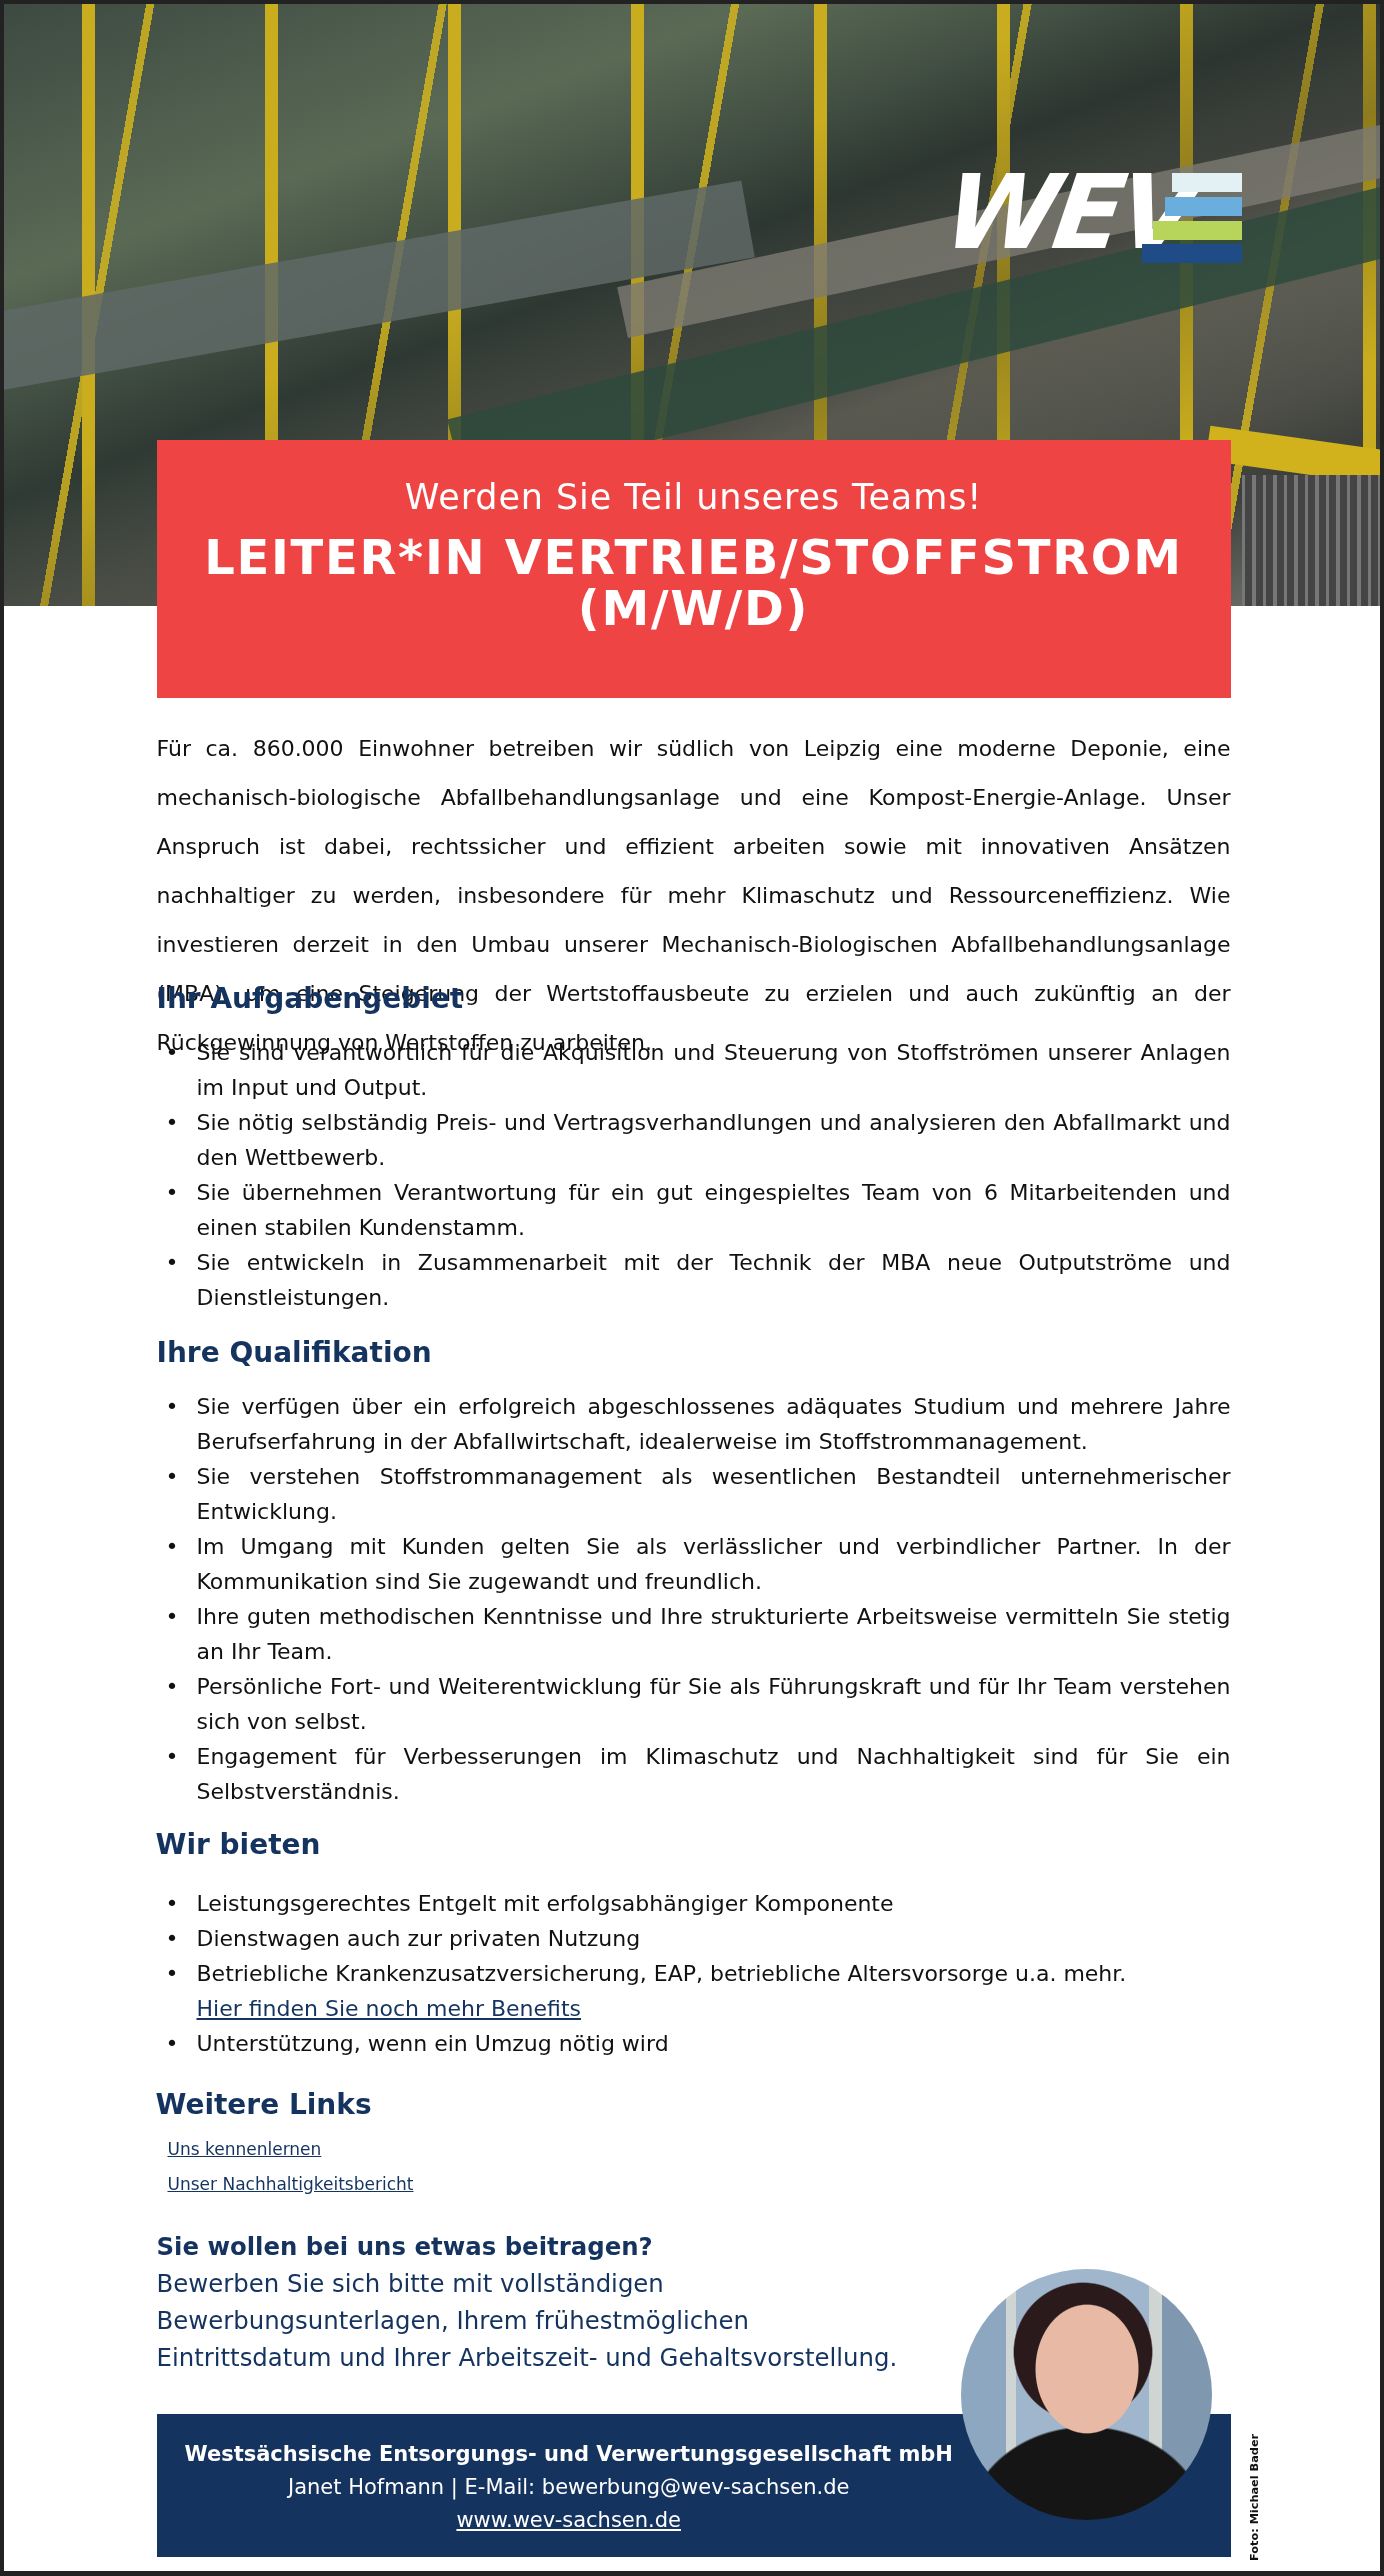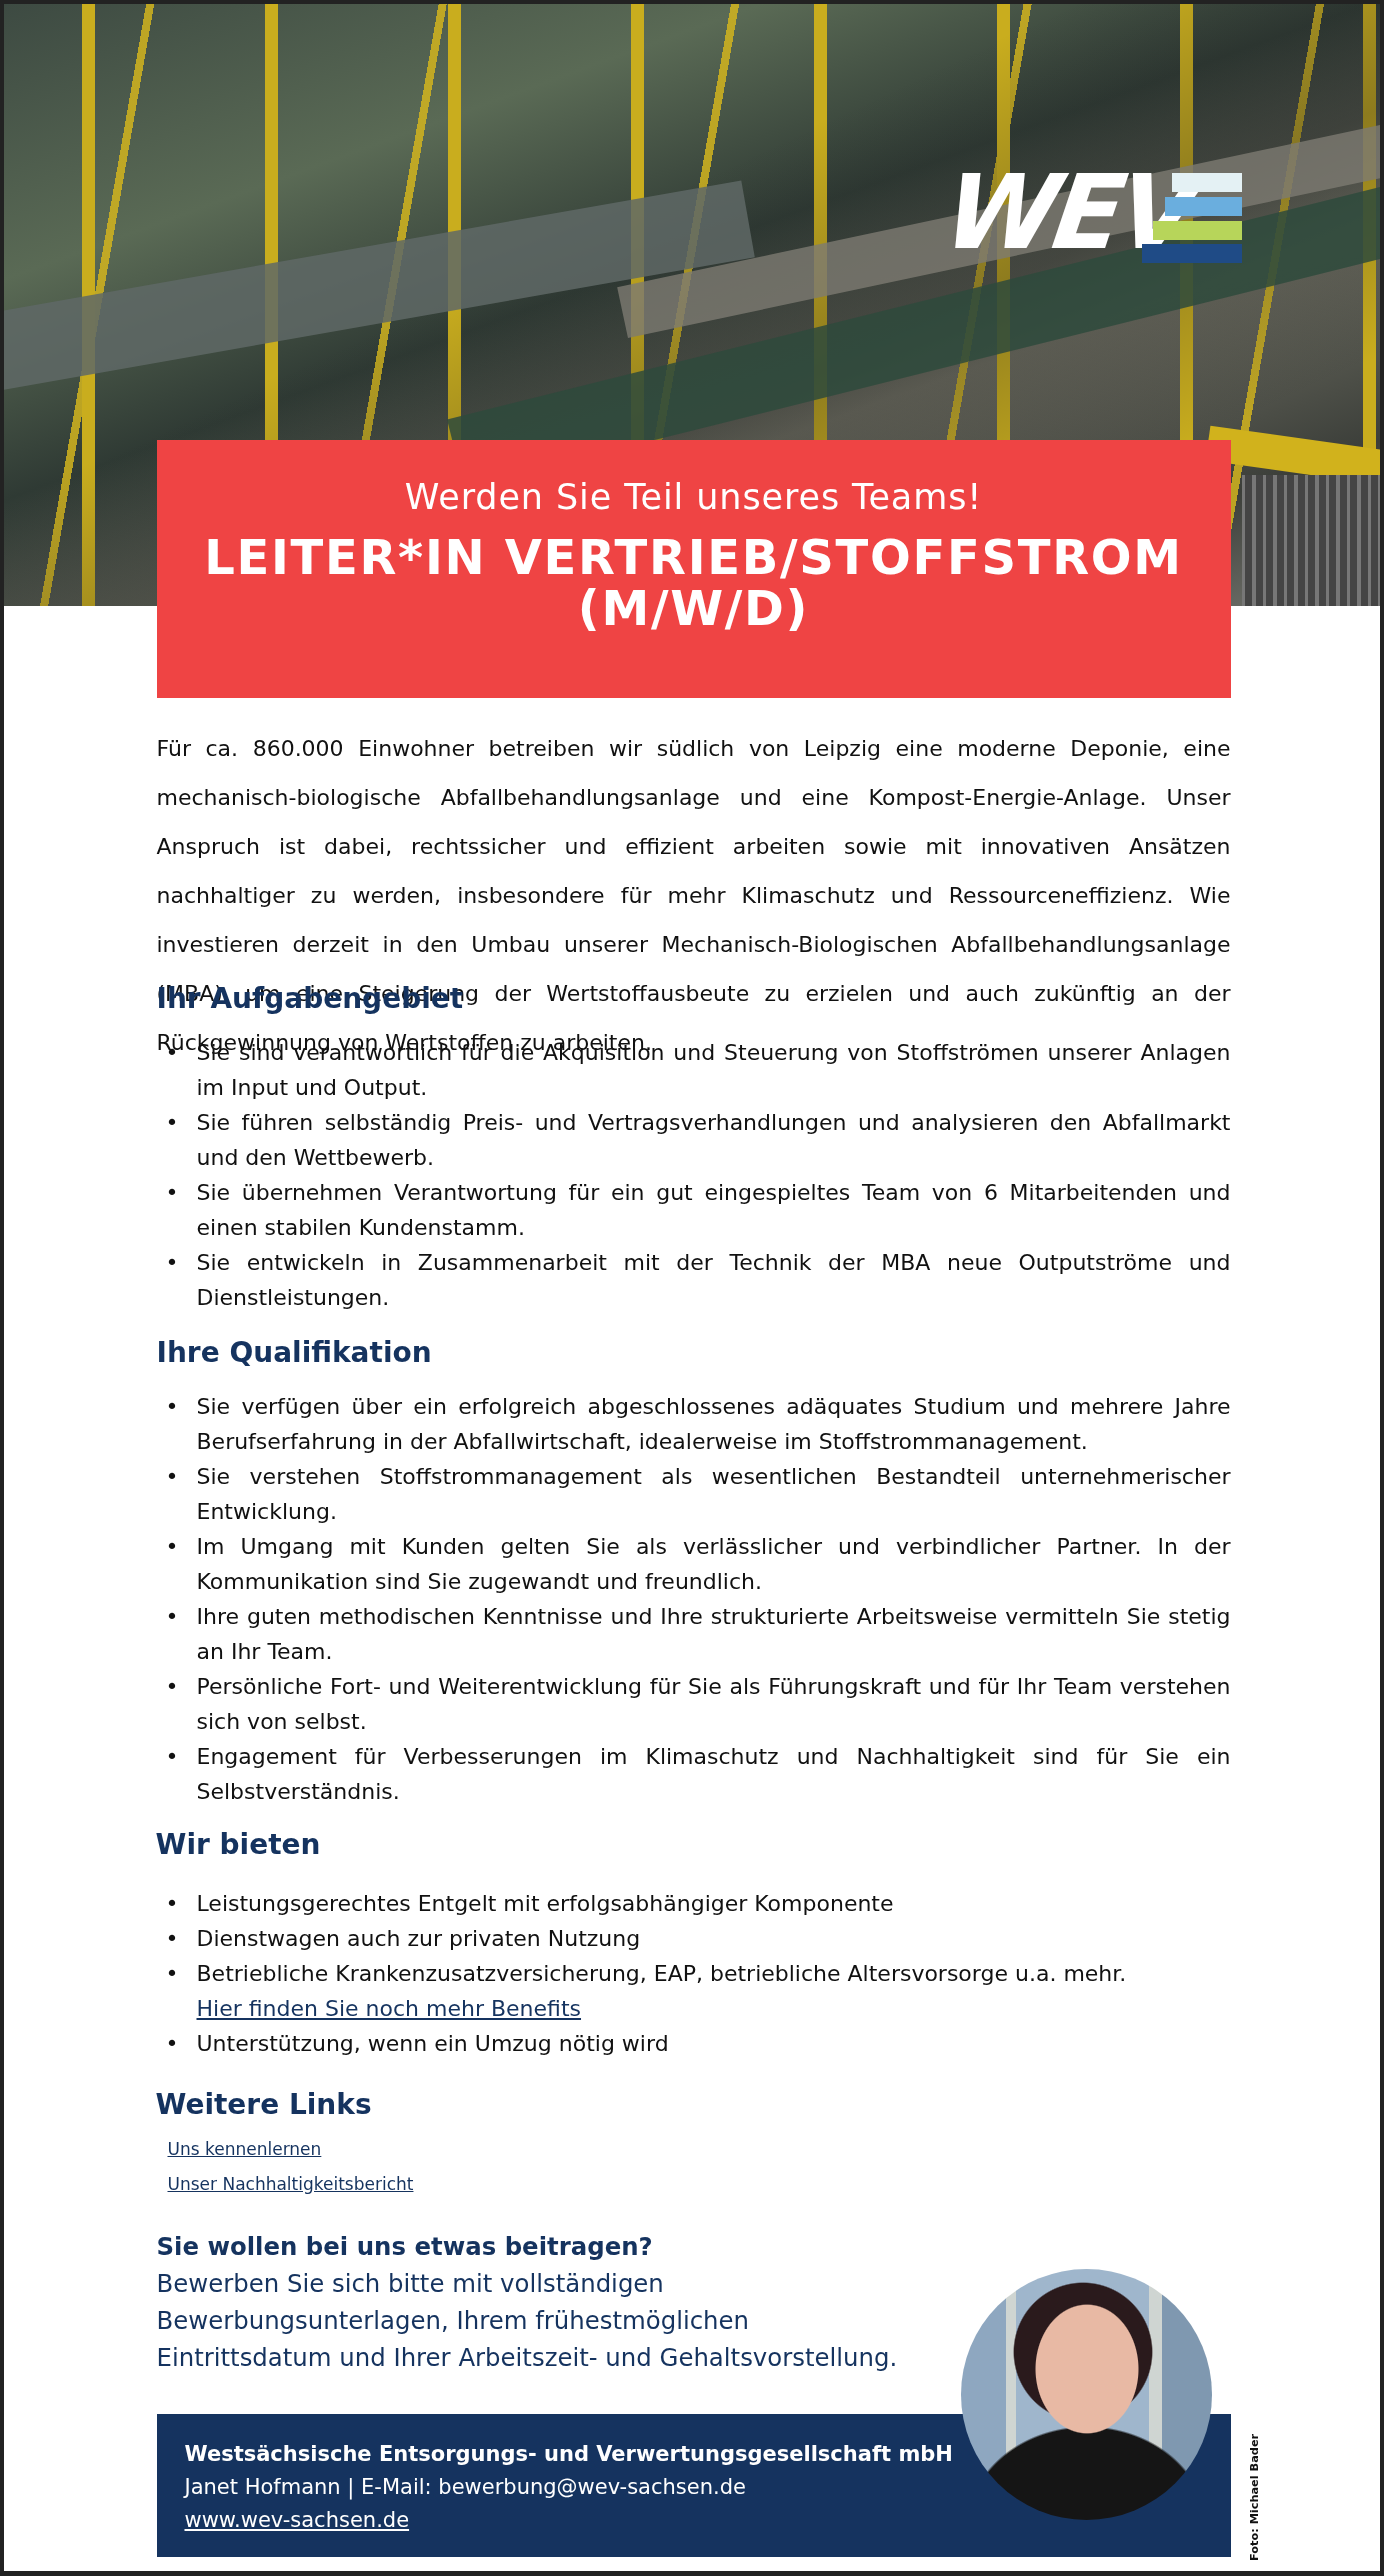--- a/index.html
+++ b/index.html
@@ -62,21 +62,21 @@
   .benefits-link { color: #15335f; text-decoration: underline; }
 
   .links { position: absolute; left: 152px; top: 2128px; }
   .links a { display: block; font-size: 17px; font-weight: normal; color: #15335f; text-decoration: underline; line-height: 35px; margin-left: 12px; }
 
   .cta { position: absolute; left: 153px; top: 2224px; color: #15335f; font-size: 24.4px; line-height: 37px; }
   .cta .q { font-weight: bold; font-size: 24.4px; }
 
   .footer {
     position: absolute; left: 153px; top: 2410px; width: 1074px; height: 143px;
-    background: #15335f; color: #fff;
+    background: #15335f; color: #fff; text-align: center;
   }
   .footer .inner { position: absolute; left: 28px; top: 24.4px; font-size: 21px; line-height: 33px; }
   .footer .company { font-weight: bold; }
   .footer a { color: #fff; text-decoration: underline; }
 
   .portrait {
     position: absolute; left: 957px; top: 2265px; width: 251px; height: 251px; border-radius: 50%;
     overflow: hidden;
     background:
       radial-gradient(ellipse 52px 65px at 126px 100px, #e8b9a4 0 98%, transparent 100%),
@@ -117,21 +117,21 @@
       <div>(M/W/D)</div>
     </div>
   </div>
 
   <div class="content intro" style="position:absolute;">Für ca. 860.000 Einwohner betreiben wir südlich von Leipzig eine moderne Deponie, eine mechanisch-biologische Abfallbehandlungsanlage und eine Kompost-Energie-Anlage. Unser Anspruch ist dabei, rechtssicher und effizient arbeiten sowie mit innovativen Ansätzen nachhaltiger zu werden, insbesondere für mehr Klimaschutz und Ressourceneffizienz. Wie investieren derzeit in den Umbau unserer Mechanisch-Biologischen Abfallbehandlungsanlage (MBA), um eine Steigerung der Wertstoffausbeute zu erzielen und auch zukünftig an der Rückgewinnung von Wertstoffen zu arbeiten.</div>
 
   <div class="h2" style="top:978px;">Ihr Aufgabengebiet</div>
   <div class="content" style="top:1031px;">
     <ul class="list">
       <li>Sie sind verantwortlich für die Akquisition und Steuerung von Stoffströmen unserer Anlagen im Input und Output.</li>
-      <li>Sie führen selbständig Preis- und Vertragsverhandlungen und analysieren den Abfallmarkt und den Wettbewerb.</li>
+      <li>Sie nötig selbständig Preis- und Vertragsverhandlungen und analysieren den Abfallmarkt und den Wettbewerb.</li>
       <li>Sie übernehmen Verantwortung für ein gut eingespieltes Team von 6 Mitarbeitenden und einen stabilen Kundenstamm.</li>
       <li>Sie entwickeln in Zusammenarbeit mit der Technik der MBA neue Outputströme und Dienstleistungen.</li>
     </ul>
   </div>
 
   <div class="h2" style="top:1332px;">Ihre Qualifikation</div>
   <div class="content" style="top:1385px;">
     <ul class="list">
       <li>Sie verfügen über ein erfolgreich abgeschlossenes adäquates Studium und mehrere Jahre Berufserfahrung in der Abfallwirtschaft, idealerweise im Stoffstrommanagement.</li>
       <li>Sie verstehen Stoffstrommanagement als wesentlichen Bestandteil unternehmerischer Entwicklung.</li>

